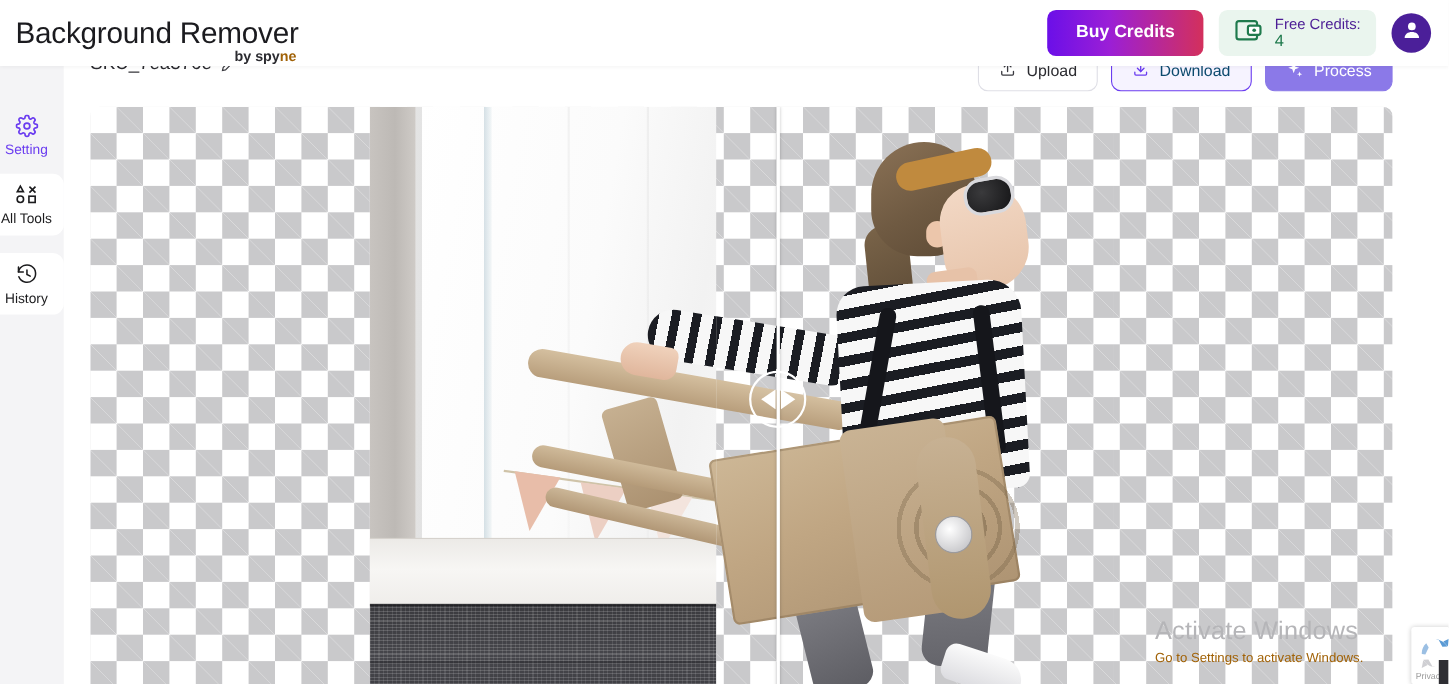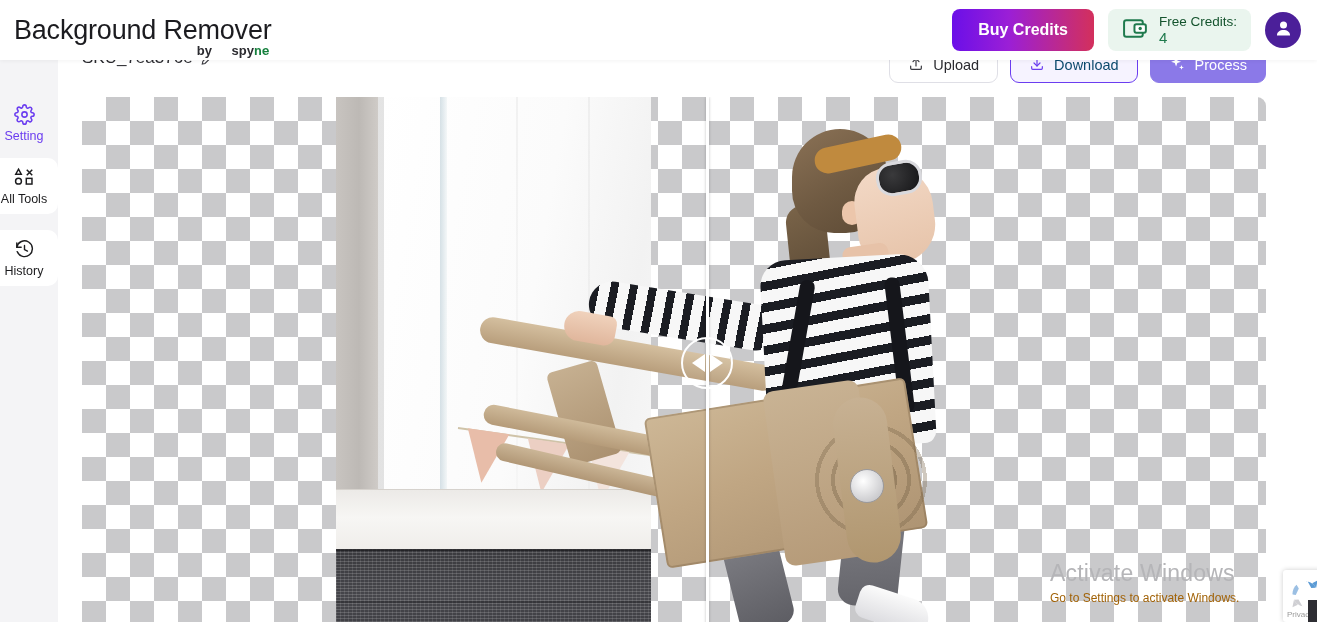--- a/index.html
+++ b/index.html
@@ -299,35 +299,35 @@
   .header {
     position: absolute; left: 0; top: 0; width: 1317px; height: 60px;
     background: #ffffff; z-index: 20;
     display: flex; align-items: center; justify-content: space-between;
     padding: 0 16px 0 14px;
     box-shadow: 0 1px 4px rgba(0,0,0,.05);
   }
   .brand { position: relative; }
   .brand-title { font-size: 27px; font-weight: 400; color: #1b1b1f; line-height: 30px; letter-spacing: -.2px; }
   .brand-sub { position: absolute; right: 2px; top: 28px; font-size: 13px; font-weight: bold; color: #2b2b30; }
-  .brand-sub .spy { color: #2b2b30; margin-left: 16px; }
-  .brand-sub .ne { color: #15803d; font-family: Liberation Mono, monospace; }
+  .brand-sub .spy { color: #2b2b30; }
+  .brand-sub .ne { color: #a16207; }
   .header-right { display: flex; align-items: center; gap: 14px; }
   .buy-credits {
     height: 42px; padding: 0 26px; border-radius: 8px; cursor: pointer;
     display: flex; align-items: center; justify-content: center;
     color: #ffffff; font-size: 16px; font-weight: bold;
     background: linear-gradient(90deg, #6b0fe8 0%, #9b1fd6 40%, #d3305c 100%);
   }
   .credits-box {
     height: 42px; padding: 0 14px; border-radius: 8px; background: #eaf5ee;
     display: flex; align-items: center; gap: 10px;
   }
   .credits-text { line-height: 1.15; }
-  .credits-label { font-size: 13.5px; color: #14532d; }
+  .credits-label { font-size: 13.5px; color: #4c1d95; }
   .credits-value { font-size: 15px; color: #1f7a4d; }
   .avatar {
     width: 36px; height: 36px; border-radius: 18px; background: #4b1f99;
     display: flex; align-items: center; justify-content: center; cursor: pointer;
   }
 </style>
 </head>
 <body>
 
 <div id="app">

